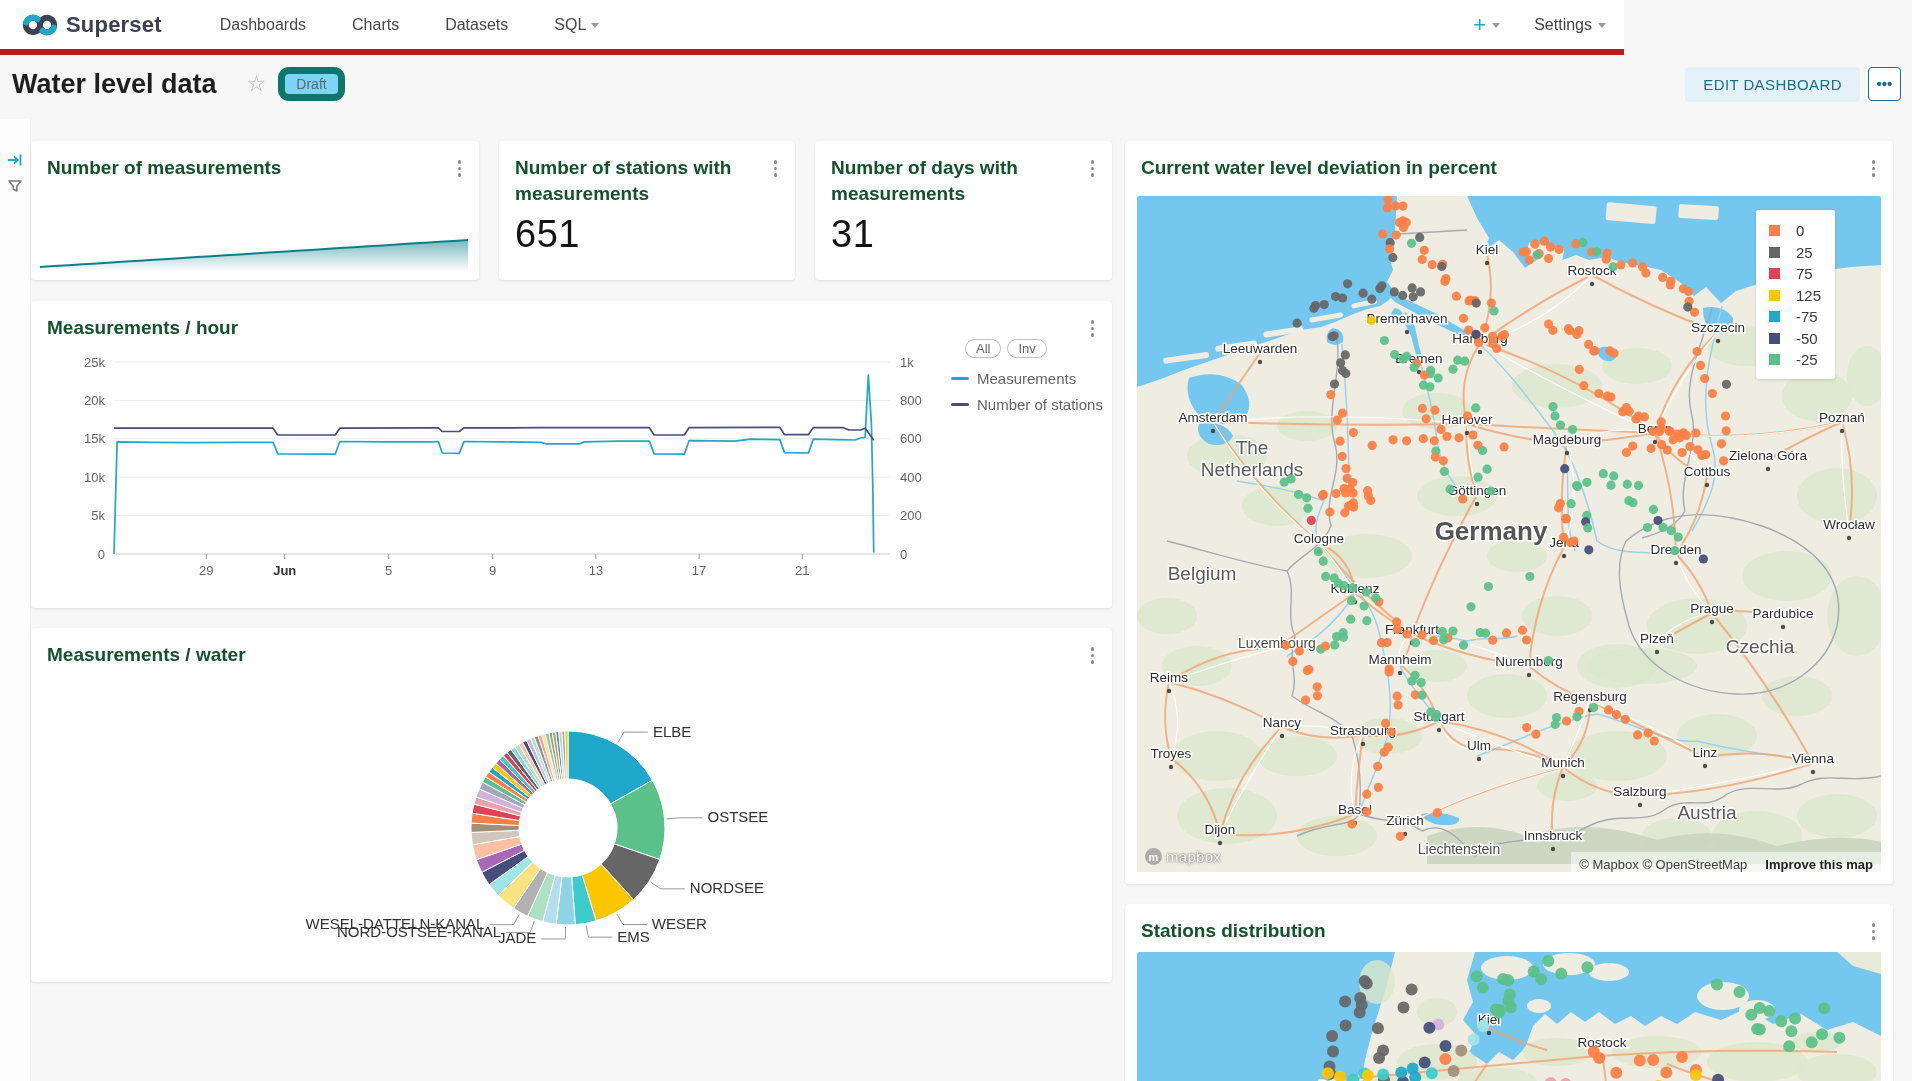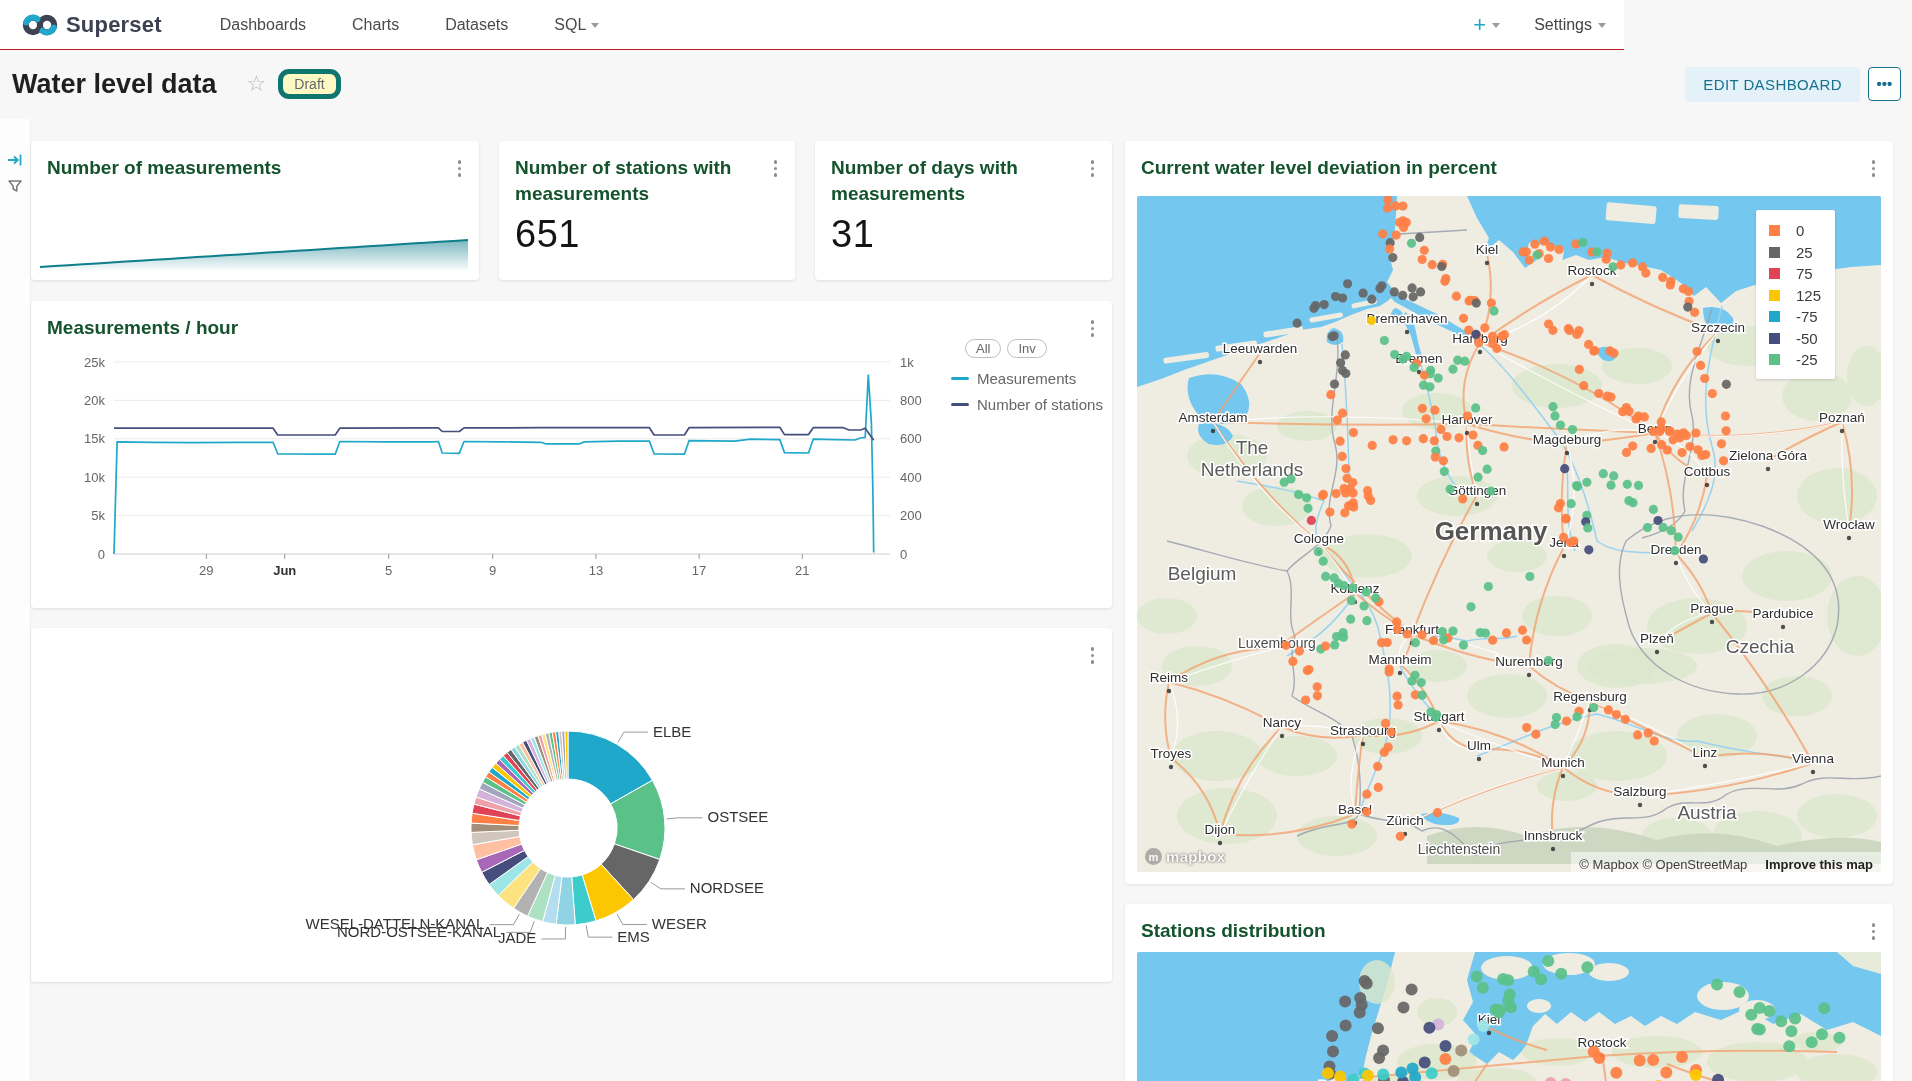--- a/index.html
+++ b/index.html
@@ -1,31 +1,31 @@
 <!DOCTYPE html>
 <html><head>
 <meta charset="utf-8">
 <style>
   html,body{margin:0;padding:0;width:1912px;height:1081px;overflow:hidden;background:#F7F7F7;
     font-family:"Liberation Sans","DejaVu Sans",sans-serif;-webkit-font-smoothing:antialiased;}
   
-  .navbar{position:absolute;left:0;top:0;width:1624px;height:49px;background:#fff;border-bottom:1px solid #b91c1c;display:flex;align-items:center;}
+  .navbar{position:absolute;left:0;top:0;width:1624px;height:49px;background:#fff;border-bottom:6px solid #b91c1c;display:flex;align-items:center;}
   .brand{display:flex;align-items:center;gap:8px;margin-left:22px;}
   .brand-name{font-size:22px;font-weight:700;color:#3E4151;letter-spacing:.2px;}
   .nav-menu{display:flex;list-style:none;margin:0 0 0 58px;padding:0;gap:46px;}
   .nav-menu li{font-size:16px;color:#4a4a4a;cursor:pointer;display:flex;align-items:center;gap:5px;}
   .caret{width:0;height:0;border-left:4.5px solid transparent;border-right:4.5px solid transparent;border-top:5px solid #9a9a9a;display:inline-block;margin-top:2px;}
   .nav-right{margin-left:auto;display:flex;align-items:center;gap:34px;margin-right:18px;}
   .nav-plus{color:#20A7C9;font-size:22px;font-weight:400;display:flex;align-items:center;gap:6px;cursor:pointer;}
   .nav-settings{font-size:16px;color:#444;display:flex;align-items:center;gap:6px;cursor:pointer;}
   
   .dash-header{position:absolute;left:0;top:50px;width:1912px;height:68px;display:flex;align-items:center;}
   .dash-title{font-size:27px;font-weight:700;color:#201F1F;margin:0 16px 0 12px;}
   .star{font-size:22px;color:#B8B8B8;margin-left:14px;cursor:pointer;}
-  .draft{margin-left:12px;font-size:14px;color:#62676B;background:#fef9c3;border:5px solid #0f766e;border-radius:11px;padding:2px 11px;}
+  .draft{margin-left:12px;font-size:14px;color:#62676B;background:#7dd3fc;border:7px solid #0f766e;border-radius:11px;padding:2px 11px;}
   .edit-btn{position:absolute;right:52px;top:17px;background:#E4F1F8;color:#16708E;font-weight:400;font-size:15px;letter-spacing:.4px;border:none;border-radius:4px;padding:9px 18px;cursor:pointer;}
   .more-btn{position:absolute;right:11px;top:17px;width:33px;height:34px;background:#fff;border:1px solid #16708E;border-radius:4px;color:#16708E;font-weight:700;font-size:15px;line-height:10px;cursor:pointer;}
   
   .filter-rail{position:absolute;left:0;top:119px;width:30px;height:962px;background:#FDFDFD;border-right:1px solid #F0F0F0;}
   .rail-icon{width:30px;height:26px;display:flex;align-items:center;justify-content:center;cursor:pointer;}
   .rail-icon.expand{margin-top:28px;}
   
   .card{position:absolute;background:#fff;border-radius:4px;box-shadow:0 1px 3px rgba(0,0,0,.10);}
   .card-title{position:absolute;left:16px;top:14px;right:44px;font-size:19px;font-weight:700;color:#14532d;line-height:26px;}
   .kebab{position:absolute;top:17px;right:16px;display:flex;flex-direction:column;gap:3px;cursor:pointer;padding:2px;}
@@ -40,21 +40,21 @@
   .lc-item{display:flex;align-items:center;gap:8px;margin-bottom:9px;cursor:pointer;}
   .lc-dash{width:18px;height:3px;border-radius:2px;flex:none;}
   
   .map-wrap{position:absolute;overflow:hidden;border-radius:2px;background:#EFECE2;cursor:grab;}
   .map-legend{position:absolute;top:14px;right:46px;background:#fff;border-radius:2px;box-shadow:0 1px 3px rgba(0,0,0,.15);padding:10px 14px 8px 13px;}
   .map-legend-row{display:flex;align-items:center;gap:16px;height:21.5px;}
   .map-legend-swatch{width:11px;height:11px;flex:none;}
   .map-legend-label{font-size:15px;color:#3c3c3c;}
   .mapbox-logo{position:absolute;left:8px;bottom:6px;height:19px;display:flex;align-items:center;gap:4px;opacity:.75;}
   .mapbox-circle{width:17px;height:17px;border-radius:50%;background:rgba(80,80,80,.55);color:#fff;font-size:11px;font-weight:700;display:flex;align-items:center;justify-content:center;}
-  .mapbox-text{color:#fff;font-size:15px;font-weight:700;letter-spacing:.3px;text-shadow:0 0 3px rgba(60,60,60,.9),0 0 1px rgba(60,60,60,.9);}
+  .mapbox-text{color:#fff;font-size:15px;font-weight:400;letter-spacing:.3px;text-shadow:0 0 3px rgba(60,60,60,.9),0 0 1px rgba(60,60,60,.9);}
   .attribution{position:absolute;right:0;bottom:0;height:20px;background:rgba(255,255,255,.55);display:flex;align-items:flex-end;padding:0 8px;font-size:13px;color:#3f3f3f;gap:18px;}
   .attribution b{color:#222;}
 </style>
 </head>
 <body>
 
 <nav class="navbar">
   <div class="brand">
     <svg width="36" height="28" viewBox="0 0 36 28">
       <circle cx="11" cy="14" r="7.2" fill="none" stroke="#3E4151" stroke-width="6"></circle>
@@ -203,20 +203,21 @@
         <span>Measurements</span>
       </div>
       <div class="lc-item">
         <span class="lc-dash" style="background: rgb(69, 78, 124);"></span>
         <span>Number of stations</span>
       </div>
     </div>
 </section>
 
 <section class="card" style="left:31px;top:628px;width:1081px;height:354px">
+  <div class="card-title">Measurements / water</div>
   <div class="kebab">
       <i></i>
       <i></i>
       <i></i>
     </div>
   <svg id="donut-svg" class="abs" style="left:0;top:0" width="1081" height="354">
       <path d="M537.00,103.00 A97,97 0 0 1 621.44,152.26 L579.66,175.89 A49,49 0 0 0 537.00,151.00 Z" fill="#1FA8C9" stroke="#fff" stroke-width="1"></path>
       <path d="M621.44,152.26 A97,97 0 0 1 628.75,231.48 L583.35,215.90 A49,49 0 0 0 579.66,175.89 Z" fill="#5AC189" stroke="#fff" stroke-width="1"></path>
       <path d="M628.75,231.48 A97,97 0 0 1 602.48,271.57 L570.08,236.15 A49,49 0 0 0 583.35,215.90 Z" fill="#666666" stroke="#fff" stroke-width="1"></path>
       <path d="M602.48,271.57 A97,97 0 0 1 565.00,292.87 L551.15,246.91 A49,49 0 0 0 570.08,236.15 Z" fill="#FCC700" stroke="#fff" stroke-width="1"></path>

